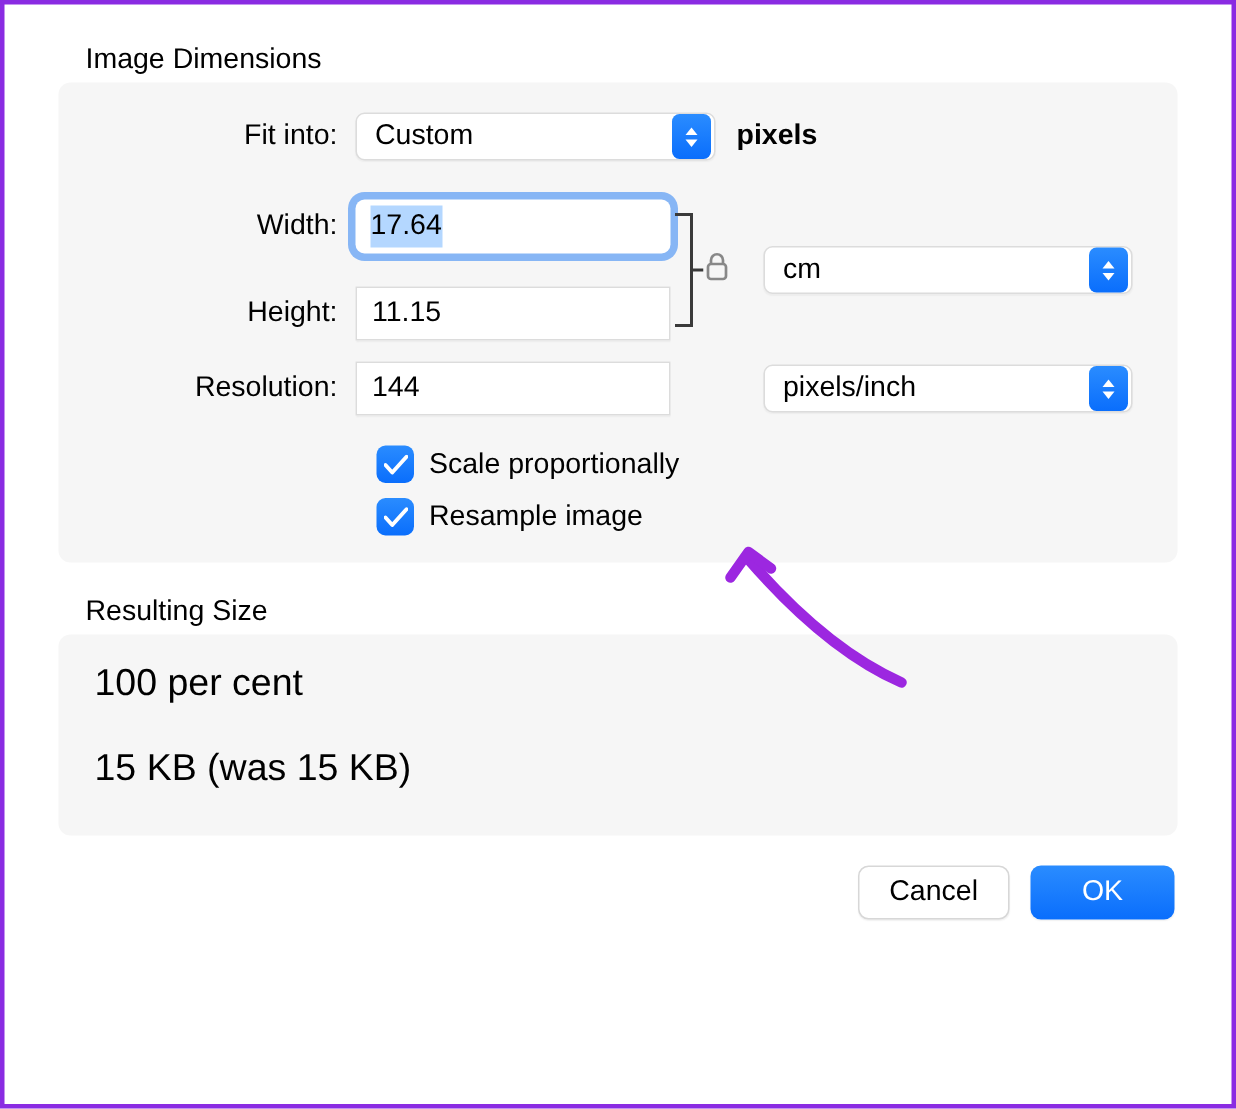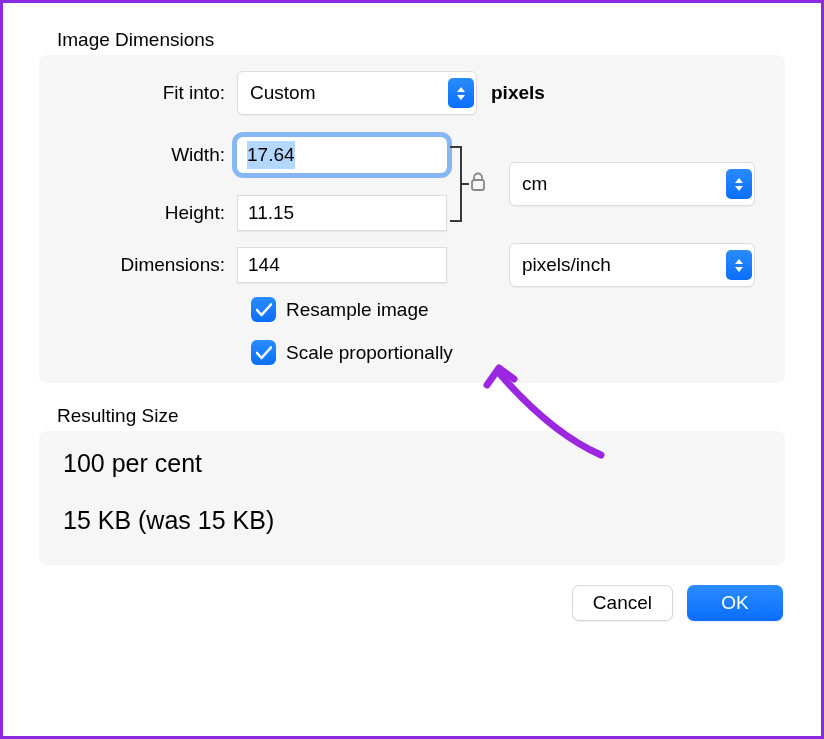--- a/index.html
+++ b/index.html
@@ -42,21 +42,21 @@
       font-size: 19px;
     }
 
     .select {
       display: inline-flex;
       align-items: center;
       justify-content: space-between;
       background: #fff;
       border: 1px solid #dcdcdc;
       border-radius: 6px;
-      height: 44px;
+      height: 32px;
       padding: 0 2px 0 12px;
       font-size: 19px;
       box-shadow: 0 1px 1px rgba(0,0,0,0.04);
     }
 
     .select .label { white-space: nowrap; overflow: hidden; }
 
     .select .stepper {
       width: 26px;
       height: 30px;
@@ -231,48 +231,48 @@
         <span class="label">cm</span>
         <span class="stepper">
           <span class="caret up"></span>
             <span class="caret down"></span>
         </span>
       </div>
     </div>
   </div>
 
   <div class="row" style="margin-top:8px;">
-    <div class="label-col">Dimensions:</div>
+    <div class="label-col">Resolution:</div>
     <input class="text-input" value="144" style="">
     <div style="width:62px;"></div>
     <div class="select" style="width:246px;">
       <span class="label">pixels/inch</span>
       <span class="stepper">
         <span class="caret up"></span>
           <span class="caret down"></span>
       </span>
     </div>
   </div>
 
+  <div class="checkbox-row" style="margin-top:18px;">
+    <span class="check">
+      <svg viewBox="0 0 16 14">
+          <path d="M1 7 L5.5 12 L15 1.5" fill="none" stroke="#fff" stroke-width="2.6" stroke-linecap="round" stroke-linejoin="round"></path>
+        </svg>
+    </span>
+    <span>Scale proportionally</span>
+  </div>
   <div class="checkbox-row" style="margin-top:10px;">
     <span class="check">
       <svg viewBox="0 0 16 14">
           <path d="M1 7 L5.5 12 L15 1.5" fill="none" stroke="#fff" stroke-width="2.6" stroke-linecap="round" stroke-linejoin="round"></path>
         </svg>
     </span>
     <span>Resample image</span>
   </div>
-  <div class="checkbox-row" style="margin-top:18px;">
-    <span class="check">
-      <svg viewBox="0 0 16 14">
-          <path d="M1 7 L5.5 12 L15 1.5" fill="none" stroke="#fff" stroke-width="2.6" stroke-linecap="round" stroke-linejoin="round"></path>
-        </svg>
-    </span>
-    <span>Scale proportionally</span>
-  </div>
 
 </div>
 
 <div class="section-title">Resulting Size</div>
 <div class="panel2">
   <div class="line">100 per cent</div>
   <div>15 KB (was 15 KB)</div>
 </div>
 
 <div class="button-row">

